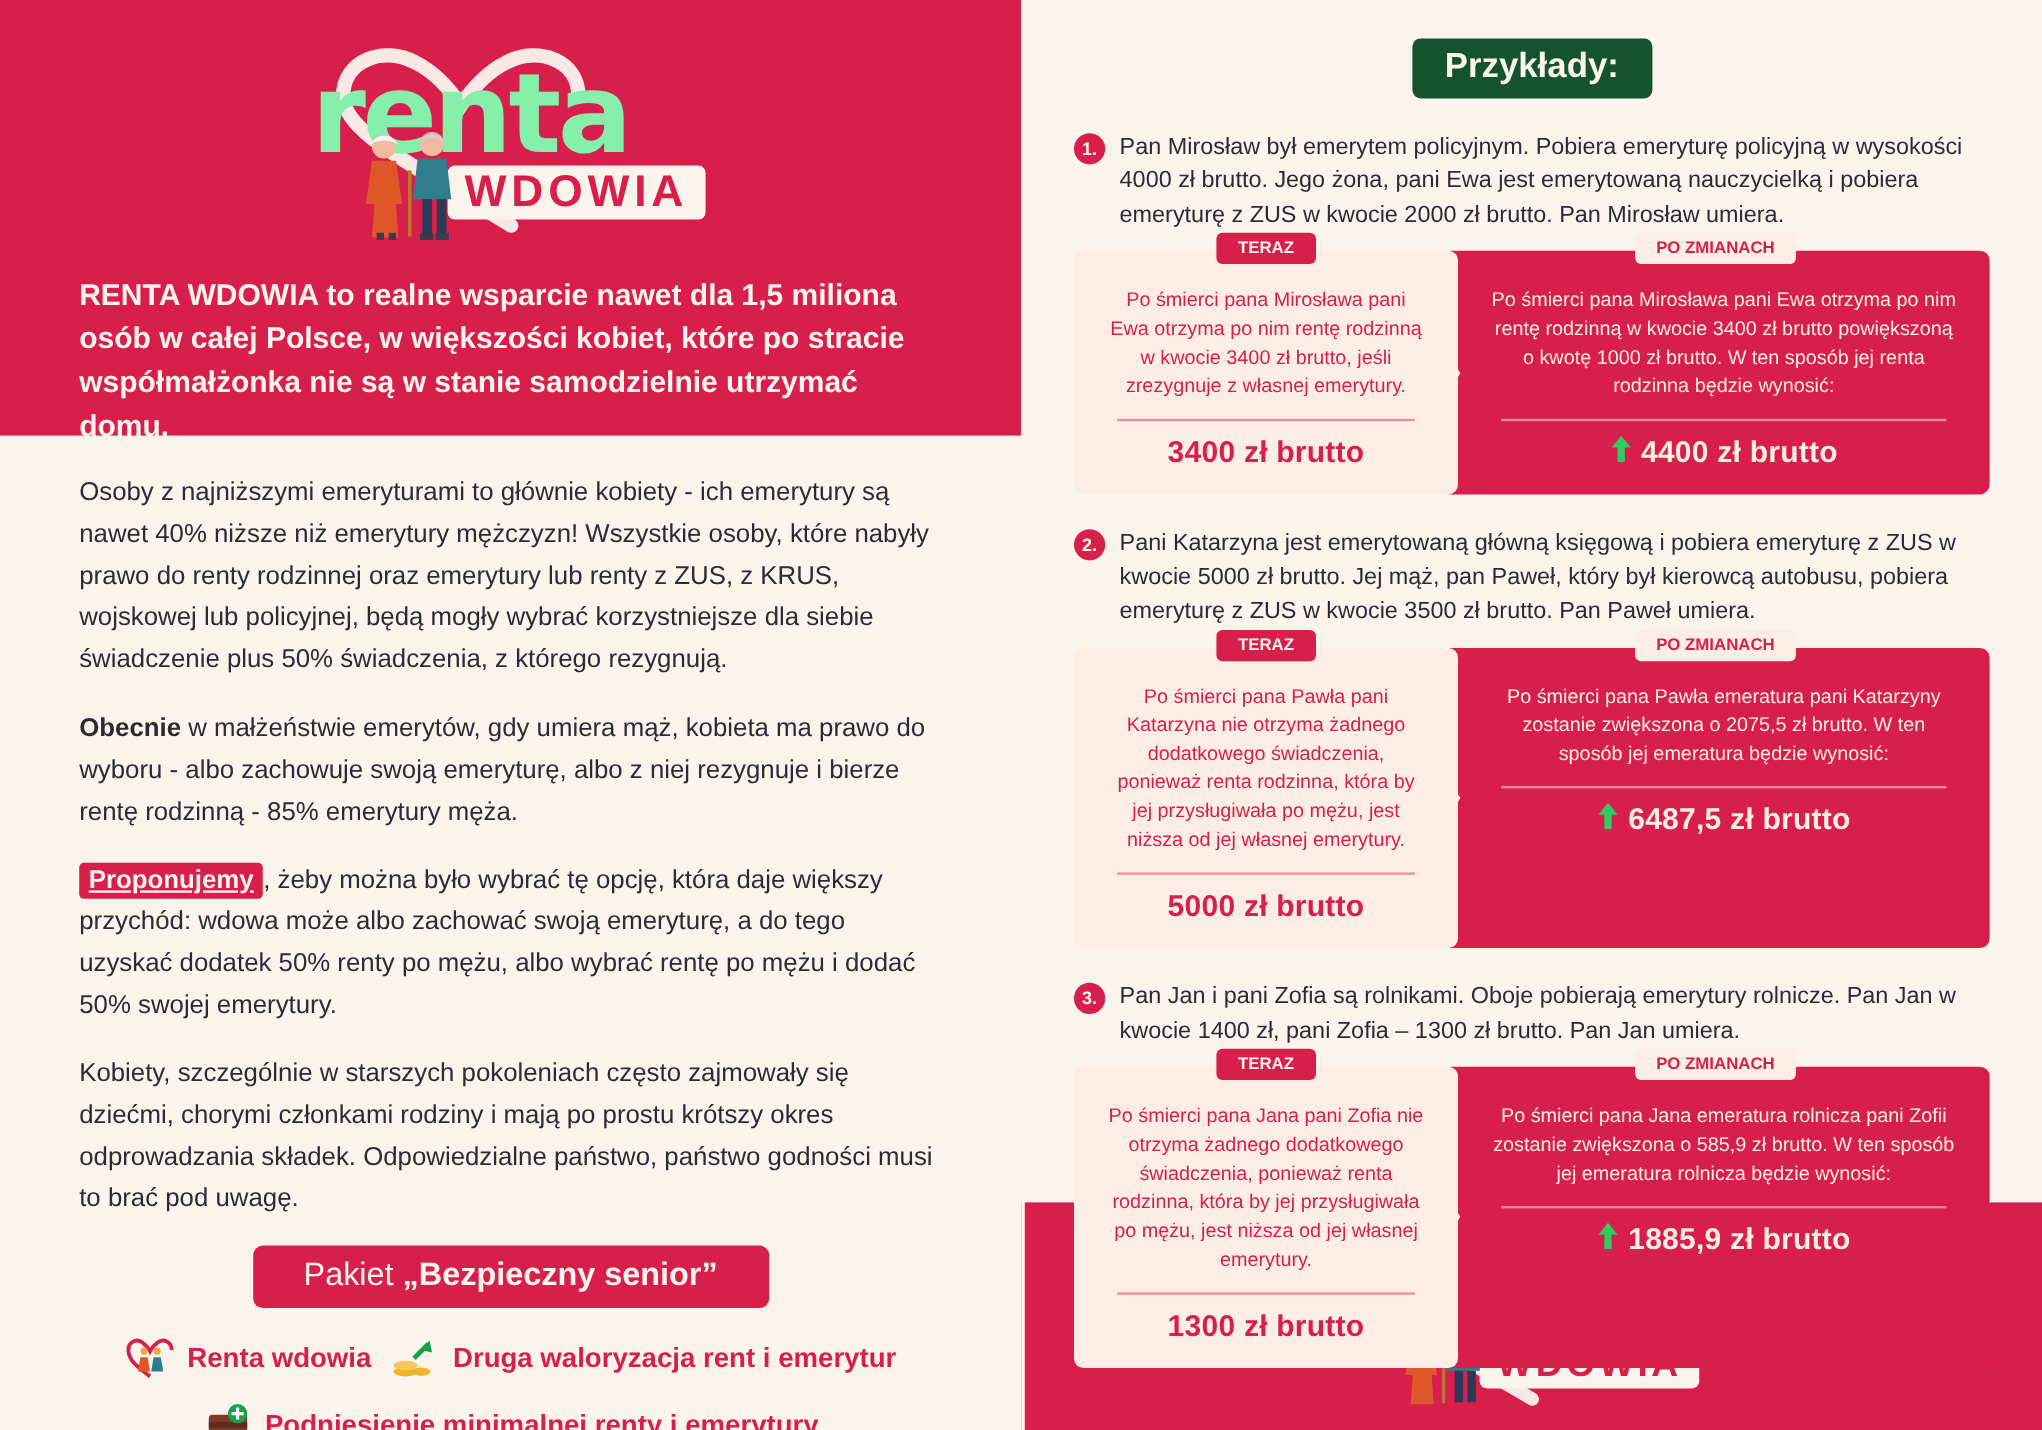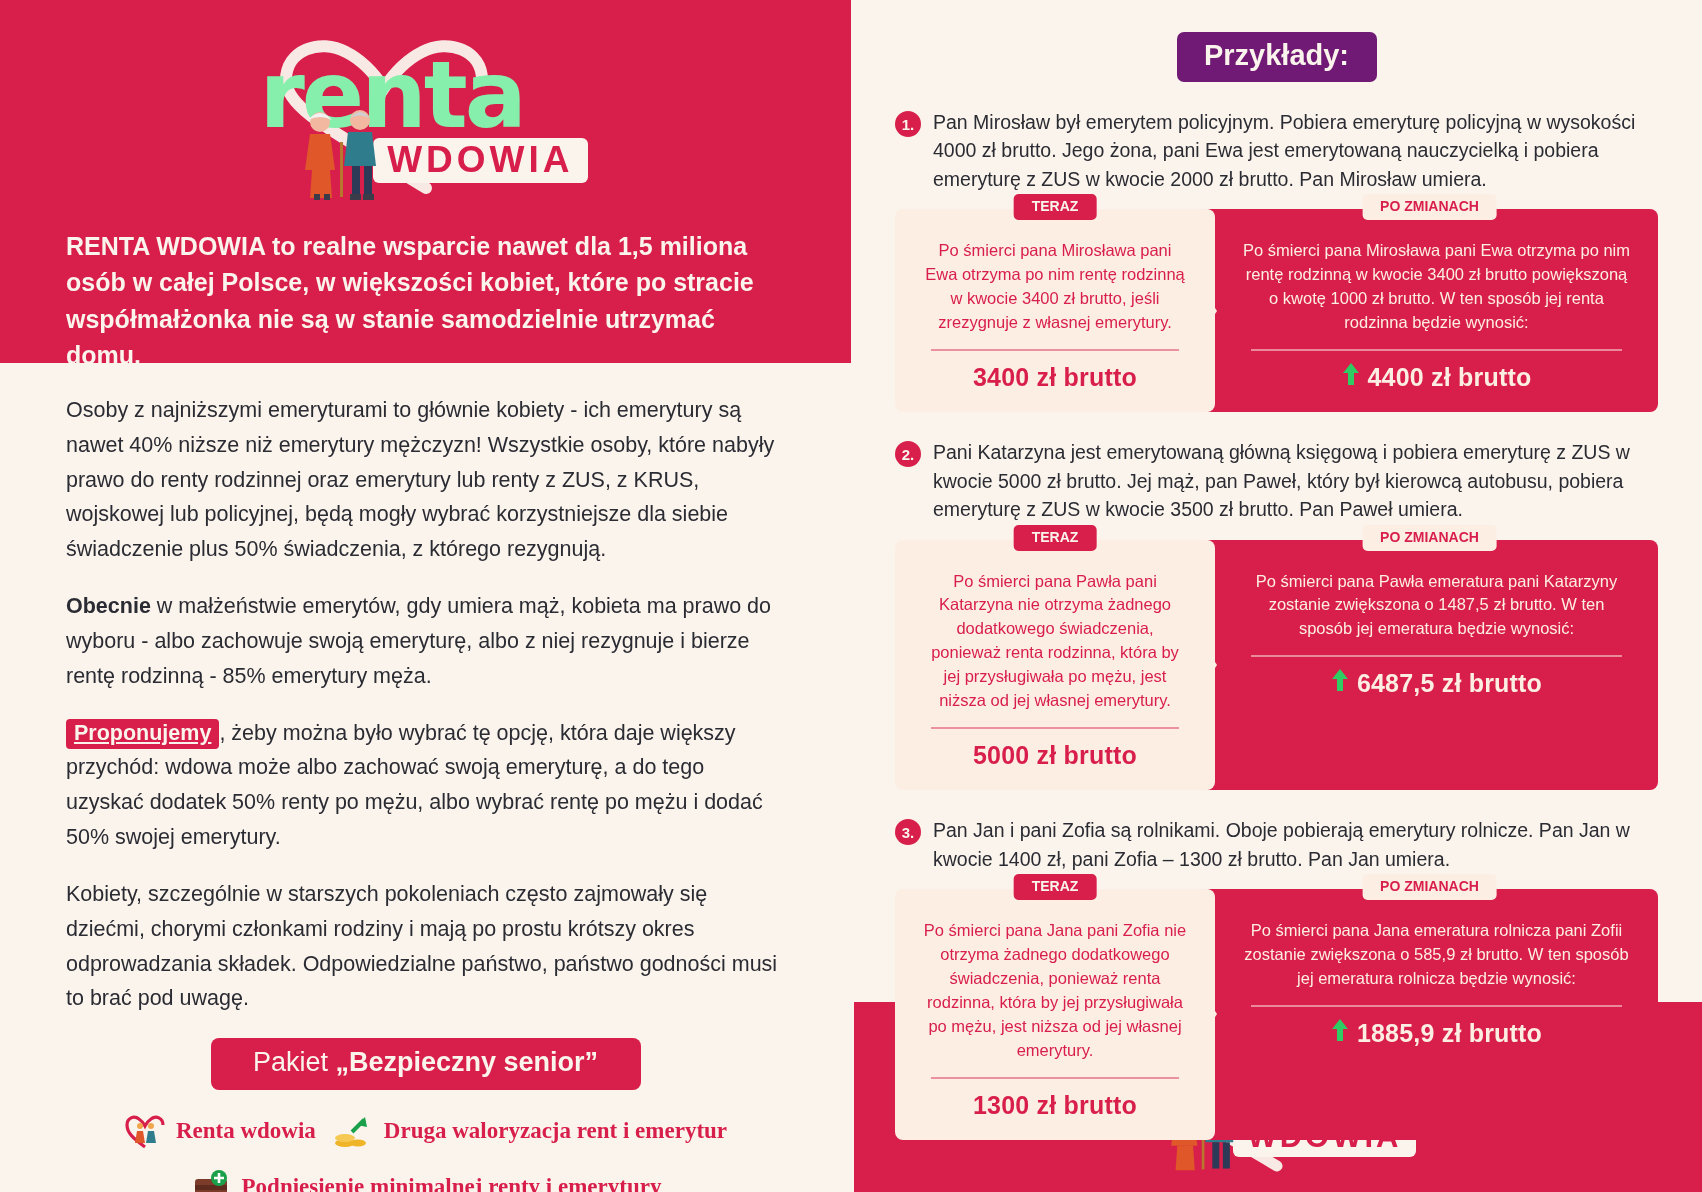--- a/index.html
+++ b/index.html
@@ -127,21 +127,20 @@
 
   .packet-list {
     padding: 20px 44px 0 44px;
   }
   .pk-row {
     display: flex;
     justify-content: center;
     align-items: center;
     gap: 16px;
     margin-bottom: 14px;
-    font-family: Liberation Serif, serif;
   }
   .pk-item {
     display: flex;
     align-items: center;
     gap: 10px;
   }
   .pk-item .label {
     color: #d81e4a;
     font-weight: bold;
     font-size: 23px;
@@ -152,21 +151,21 @@
   
   .right {
     width: 851px;
     height: 1192px;
     background: #faf4ec;
     position: relative;
   }
   .examples-title {
     margin: 32px auto 0 auto;
     width: 200px;
-    background: #701a75;
+    background: #14532d;
     color: #faf4ec;
     font-size: 29px;
     font-weight: bold;
     text-align: center;
     padding: 7px 10px 10px 10px;
     border-radius: 7px;
   }
   .example { padding: 0 44px 0 44px; margin-top: 26px; }
   .ex-head {
     display: flex;
@@ -423,21 +422,21 @@
       <div class="cards">
         <div class="card now">
           <div class="chip">TERAZ</div>
           <div class="desc">Po śmierci pana Pawła pani Katarzyna nie otrzyma żadnego dodatkowego świadczenia, ponieważ renta rodzinna, która by jej przysługiwała po mężu, jest niższa od jej własnej emerytury.</div>
           <div class="divider"></div>
           <div class="amount">5000 zł brutto</div>
         </div>
         <div class="card after">
           <div class="arrow-notch"></div>
           <div class="chip">PO ZMIANACH</div>
-          <div class="desc">Po śmierci pana Pawła emeratura pani Katarzyny zostanie zwiększona o 1487,5 zł brutto. W ten sposób jej emeratura będzie wynosić:</div>
+          <div class="desc">Po śmierci pana Pawła emeratura pani Katarzyny zostanie zwiększona o 2075,5 zł brutto. W ten sposób jej emeratura będzie wynosić:</div>
           <div class="divider"></div>
           <div class="amount-row">
             <svg class="up-arrow" viewBox="0 0 18 22">
               <path d="M9 0 L17 10 H12 V22 H6 V10 H1 Z" fill="#2ecc62"></path>
             </svg>
             <span class="amount">6487,5 zł brutto</span>
           </div>
         </div>
       </div>
     </div>

